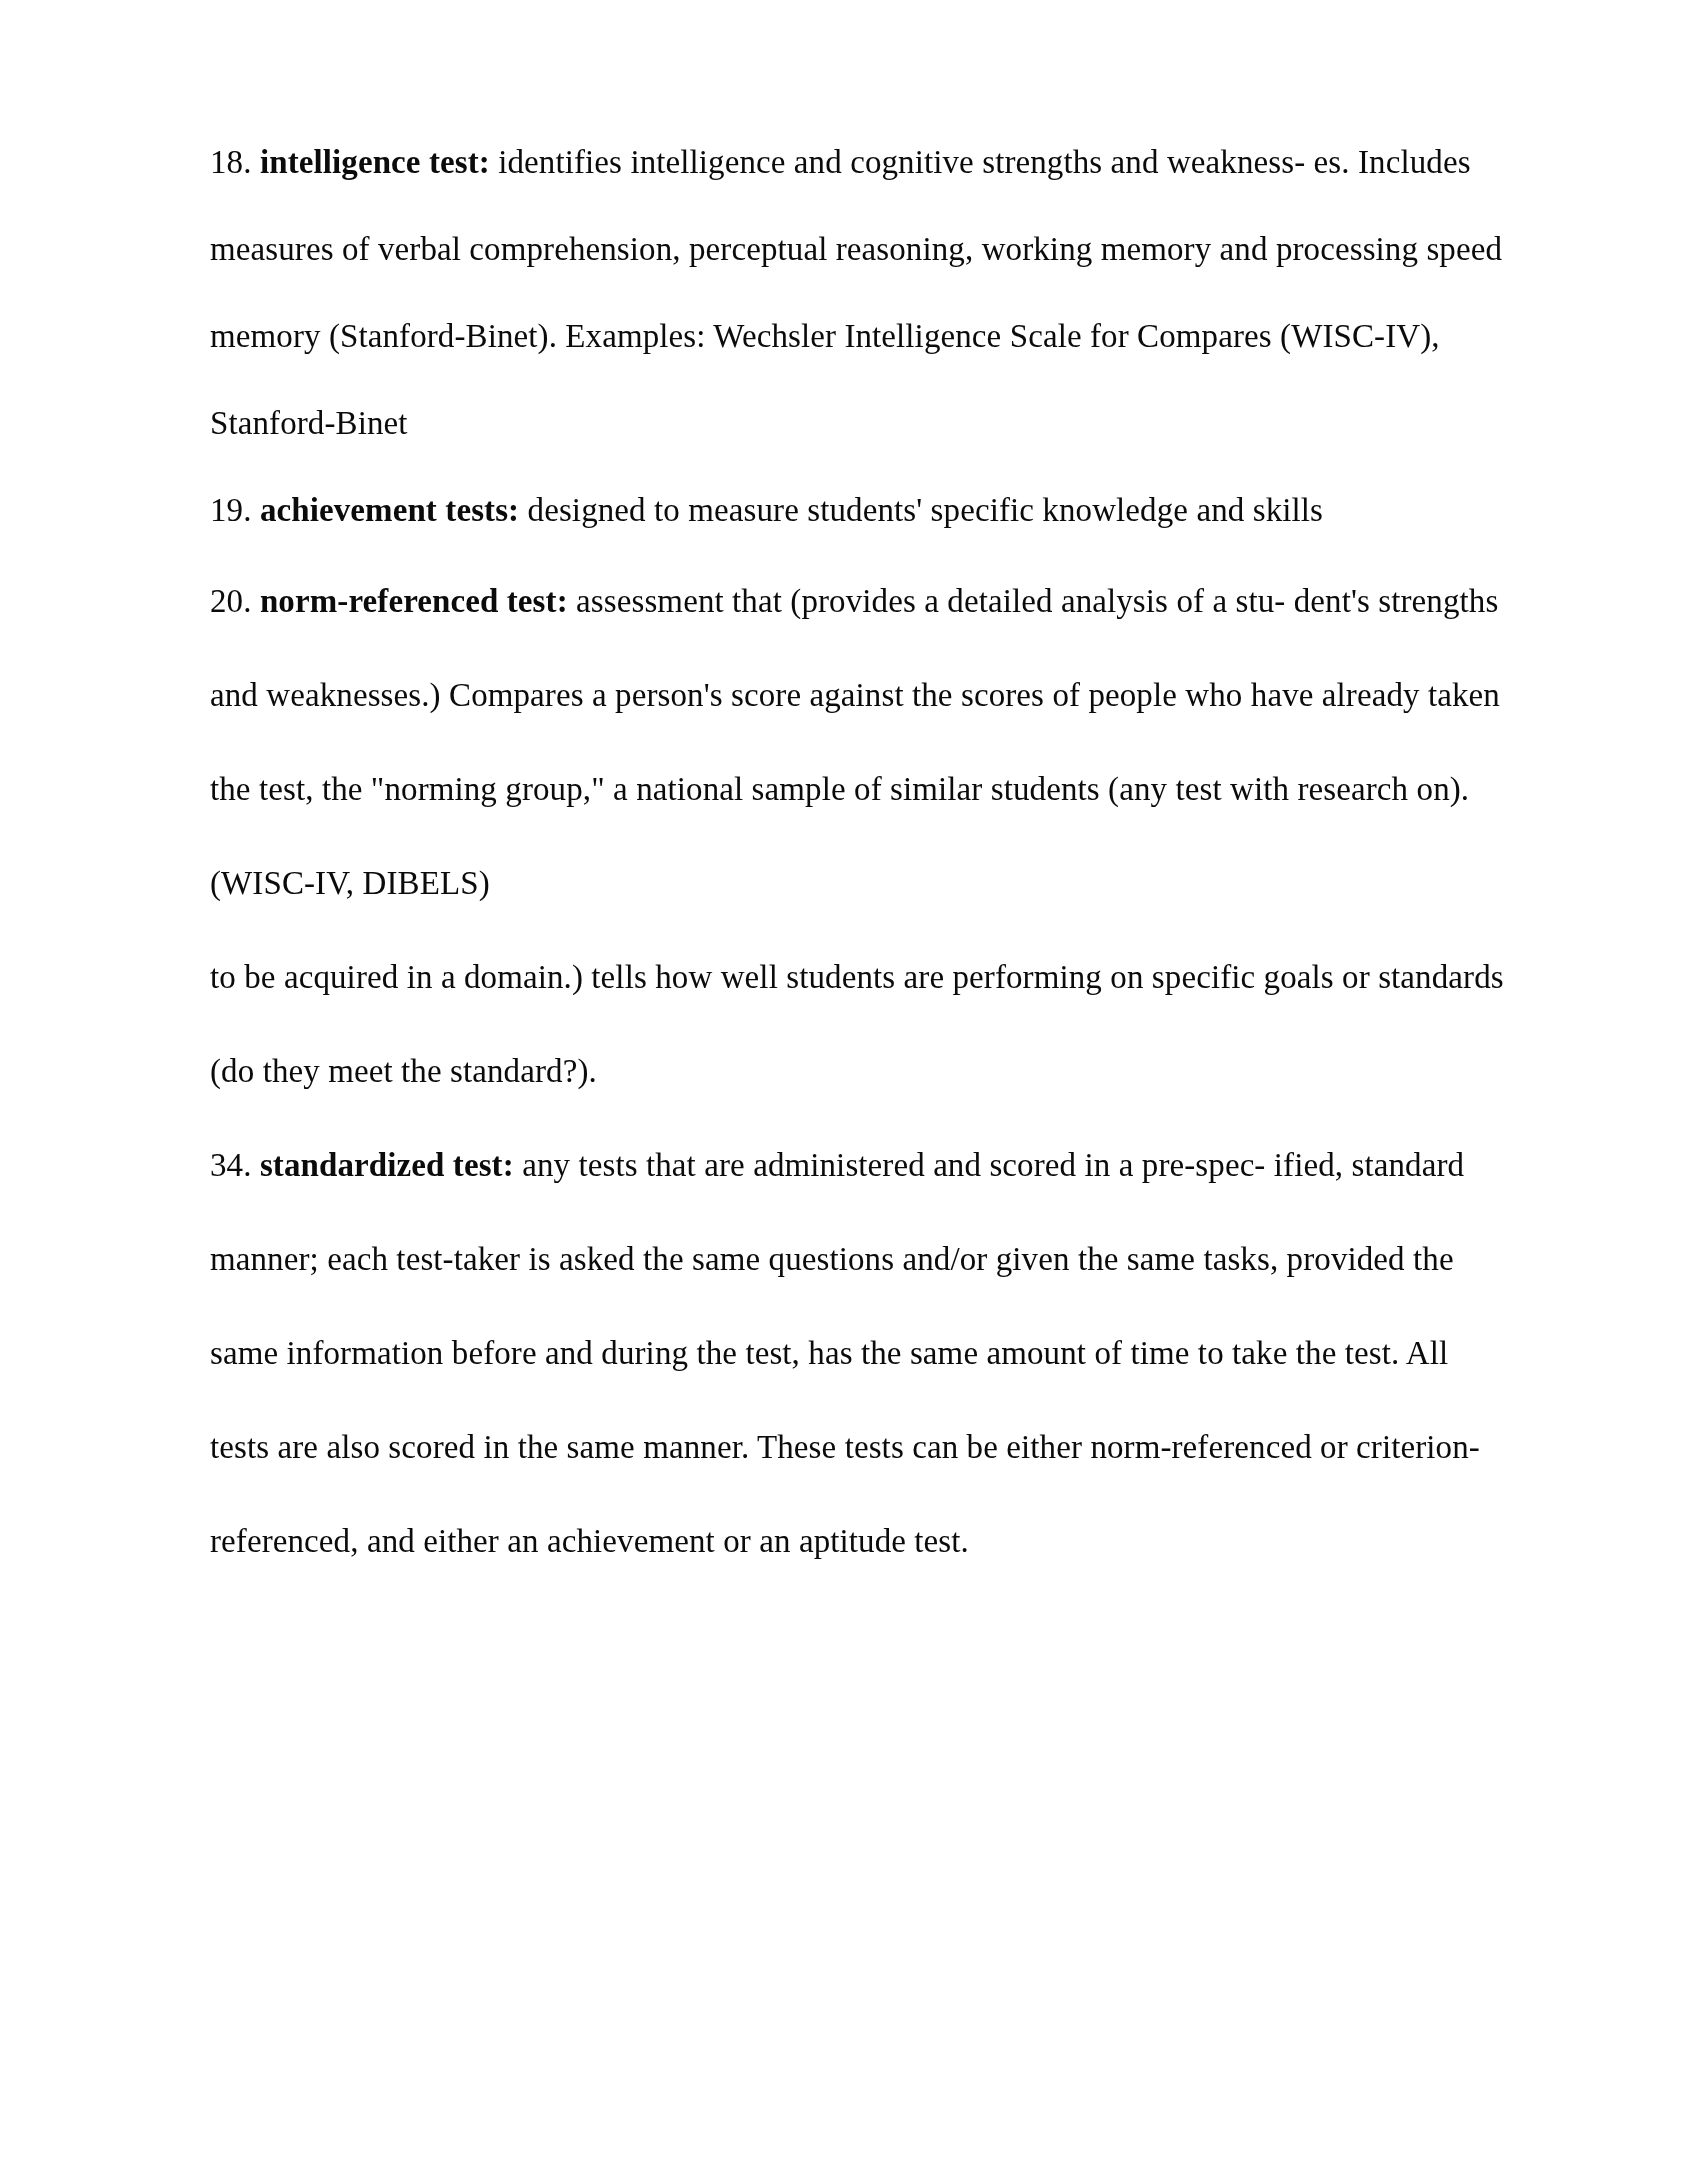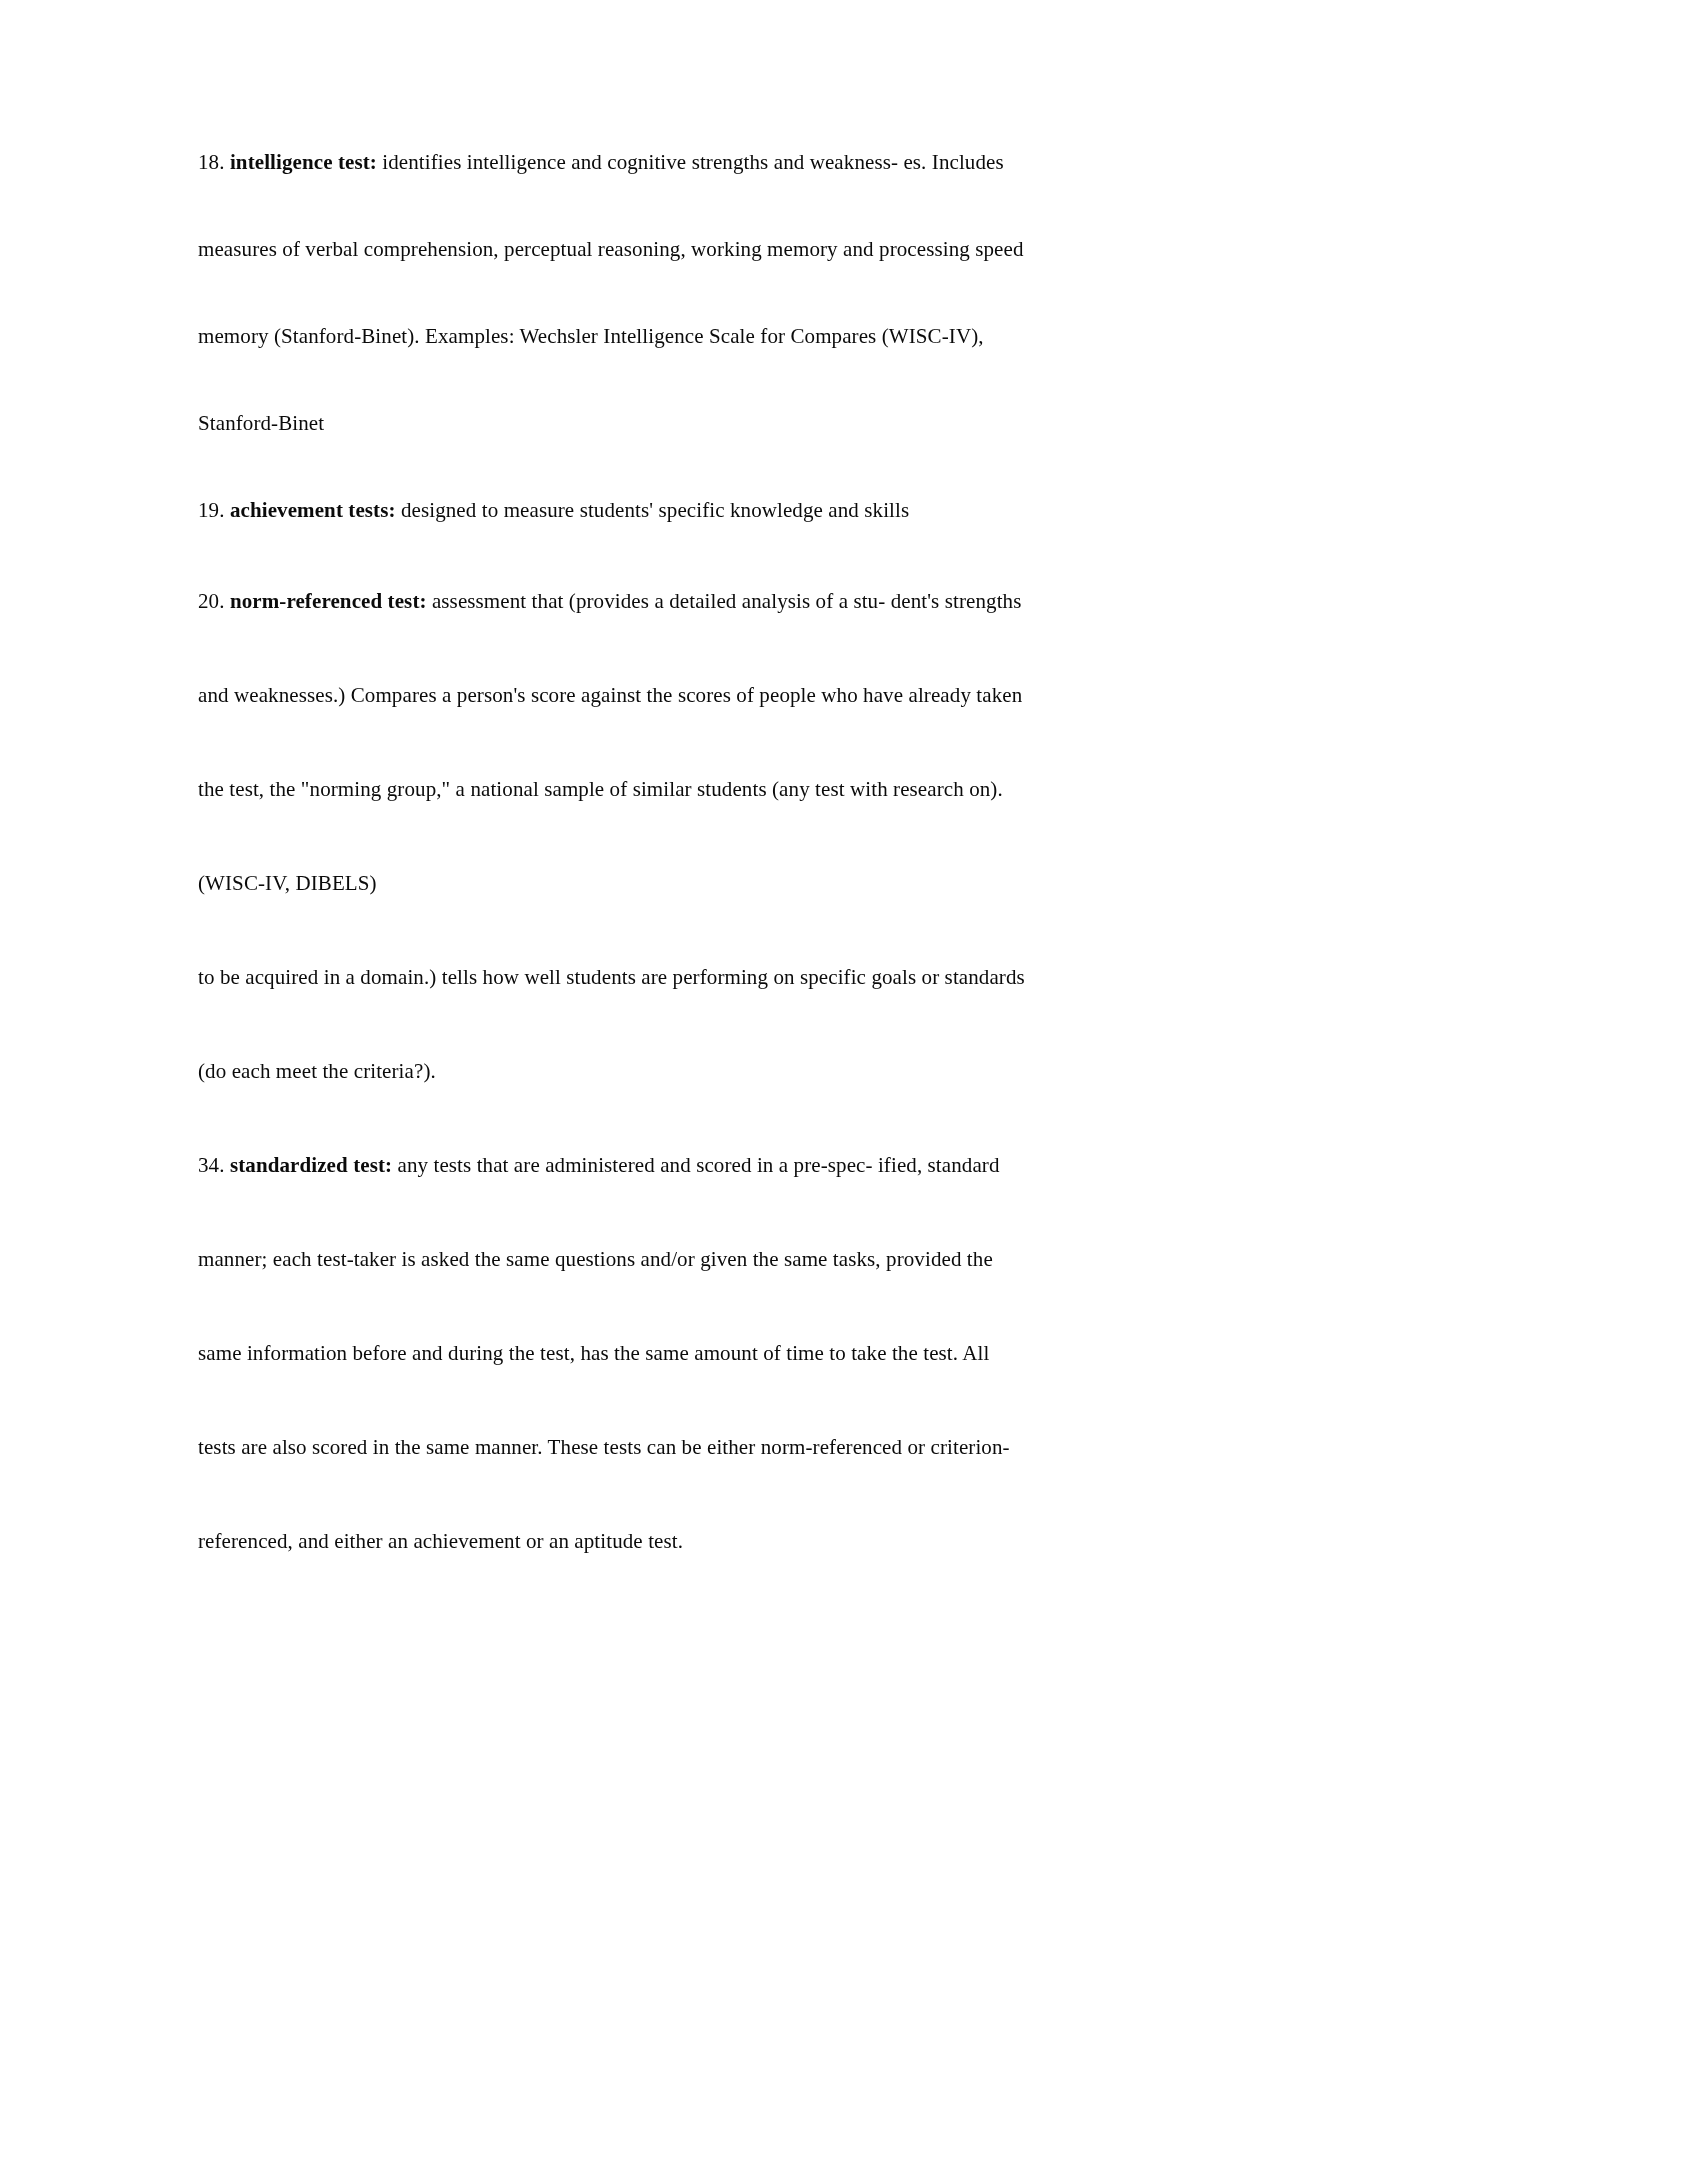--- a/index.html
+++ b/index.html
@@ -19,25 +19,26 @@
   .text-column {
     position: absolute;
     left: 198px;
     top: 119px;
     width: 1307px;
   }
   .entry {
     margin: 0 0 0 0;
   }
   .line {
-    font-size: 21px;
+    font-size: 33px;
     line-height: 69px;
     letter-spacing: 0.1px;
     white-space: pre-wrap;
     color: #0b0b0b;
+    margin-left: 12px;
   }
   .line.tall {
     line-height: 87px;
   }
   .line.tall-xl {
     line-height: 94px;
   }
   .term {
     font-weight: bold;
   }
@@ -64,21 +65,21 @@
 
     <div class="entry">
       <div class="line tall-xl"><span class="num">20.</span><span> </span><span class="term">norm-referenced test:</span><span> assessment that (provides a detailed analysis of a stu- dent's strengths</span></div>
       <div class="line tall-xl">and weaknesses.) Compares a person's score against the scores of people who have already taken</div>
       <div class="line tall-xl">the test, the "norming group," a national sample of similar students (any test with research on).</div>
       <div class="line tall-xl">(WISC-IV, DIBELS)</div>
     </div>
 
     <div class="entry">
       <div class="line tall-xl">to be acquired in a domain.) tells how well students are performing on specific goals or standards</div>
-      <div class="line tall-xl">(do each meet the criteria?).</div>
+      <div class="line tall-xl">(do they meet the standard?).</div>
     </div>
 
     <div class="entry">
       <div class="line tall-xl"><span class="num">34.</span><span> </span><span class="term">standardized test:</span><span> any tests that are administered and scored in a pre-spec- ified, standard</span></div>
       <div class="line tall-xl">manner; each test-taker is asked the same questions and/or given the same tasks, provided the</div>
       <div class="line tall-xl">same information before and during the test, has the same amount of time to take the test. All</div>
       <div class="line tall-xl">tests are also scored in the same manner. These tests can be either norm-referenced or criterion-</div>
       <div class="line tall-xl">referenced, and either an achievement or an aptitude test.</div>
     </div>
 

